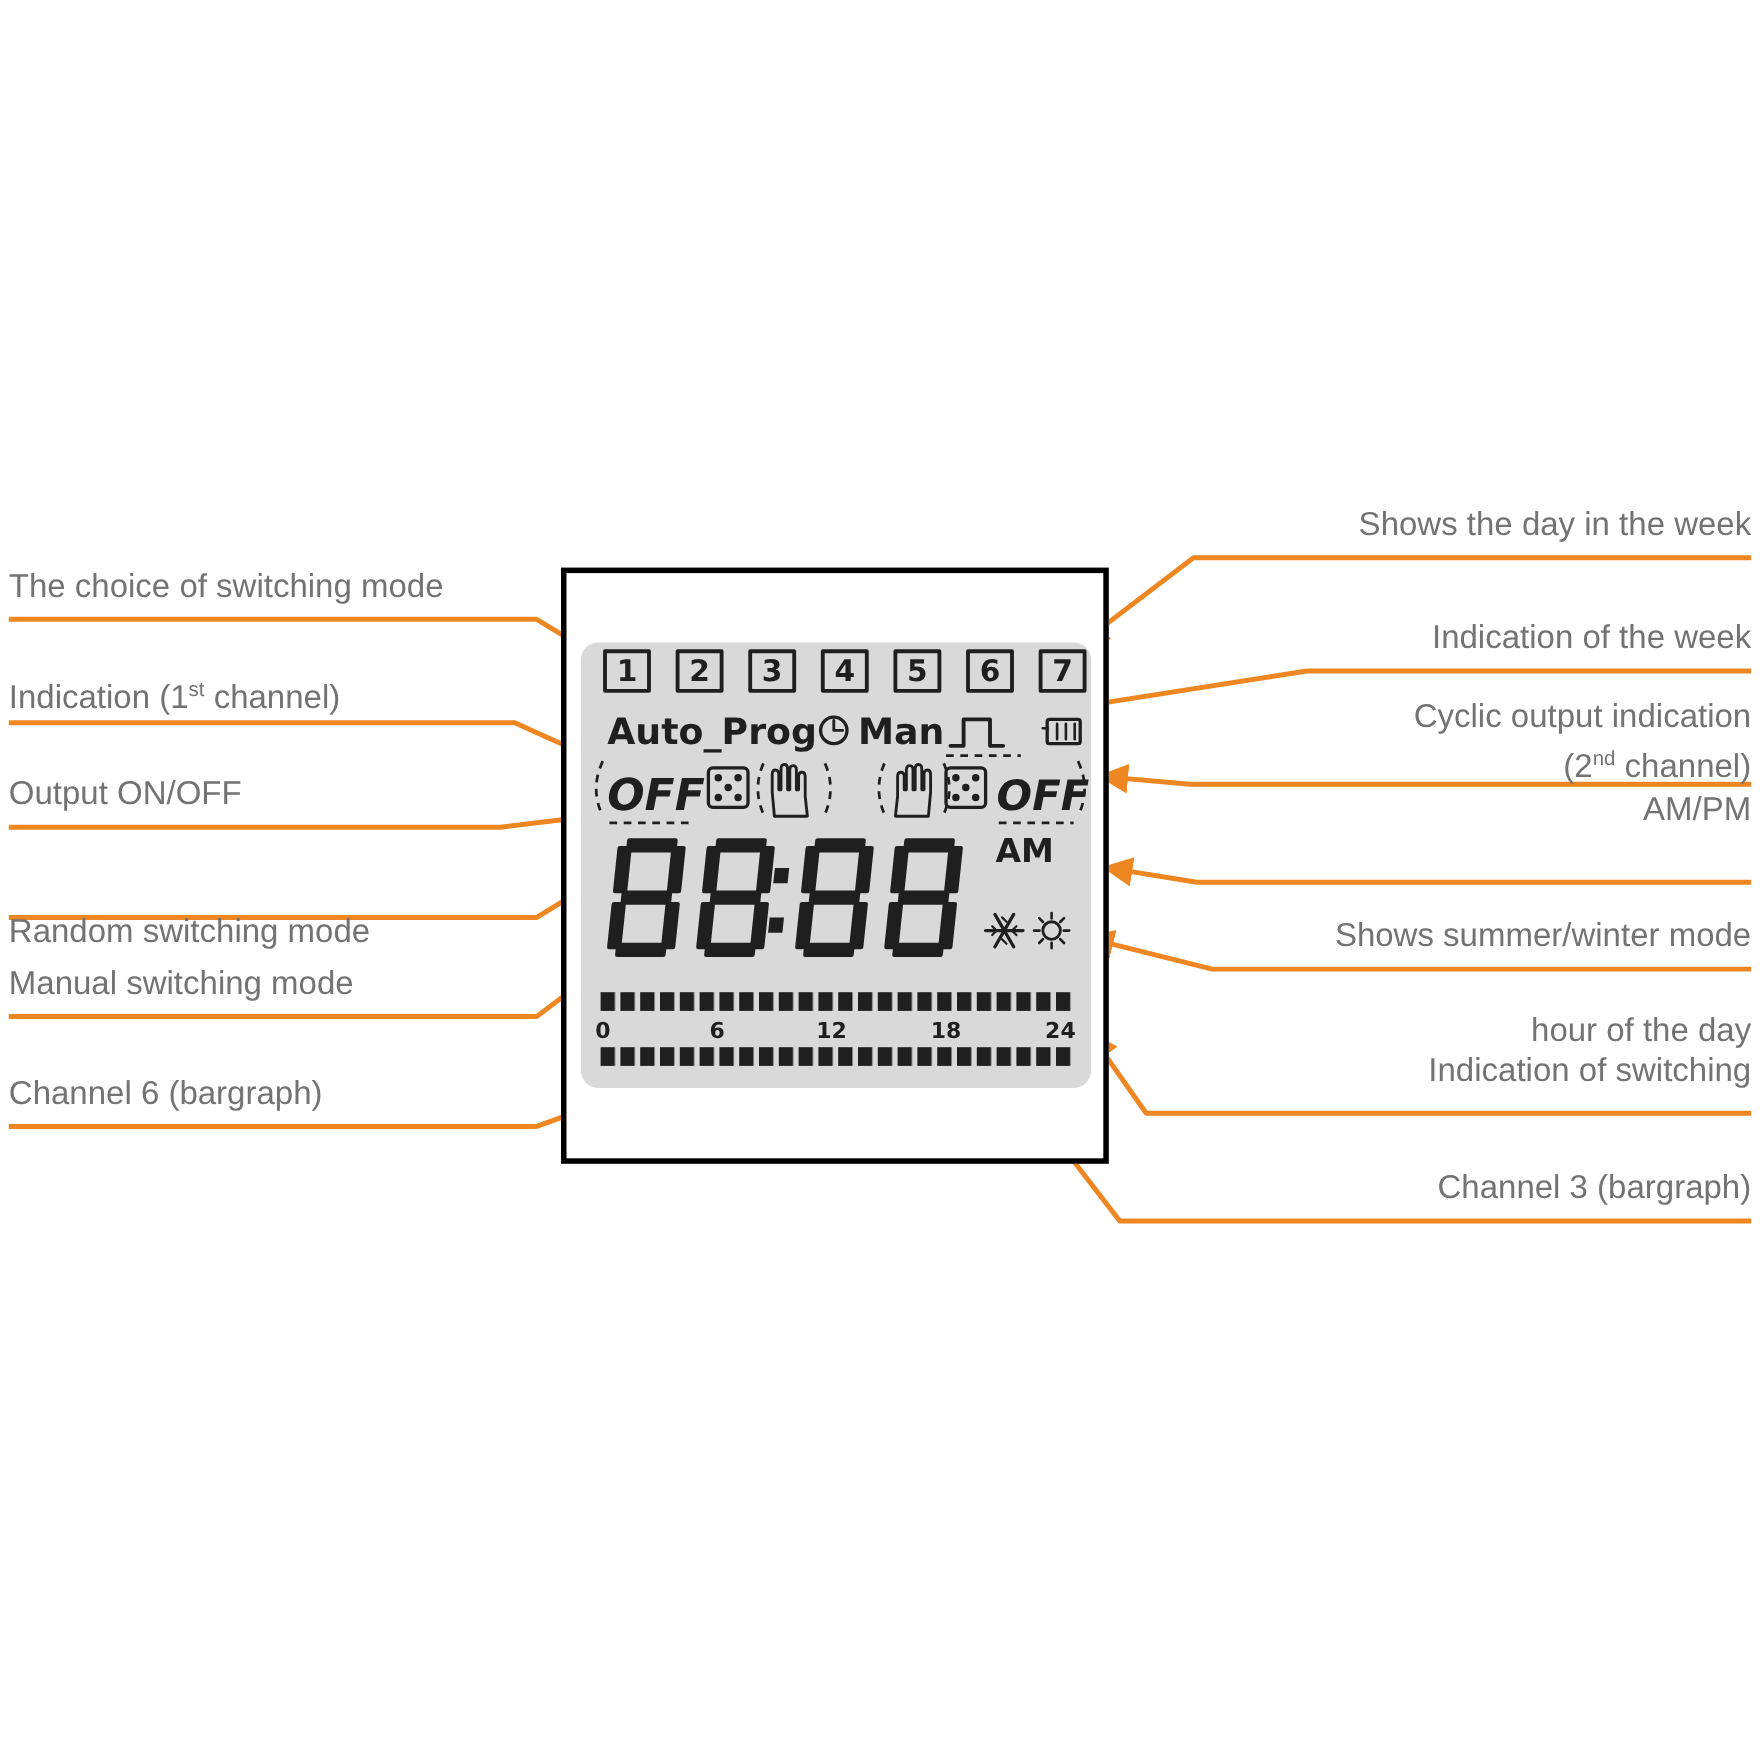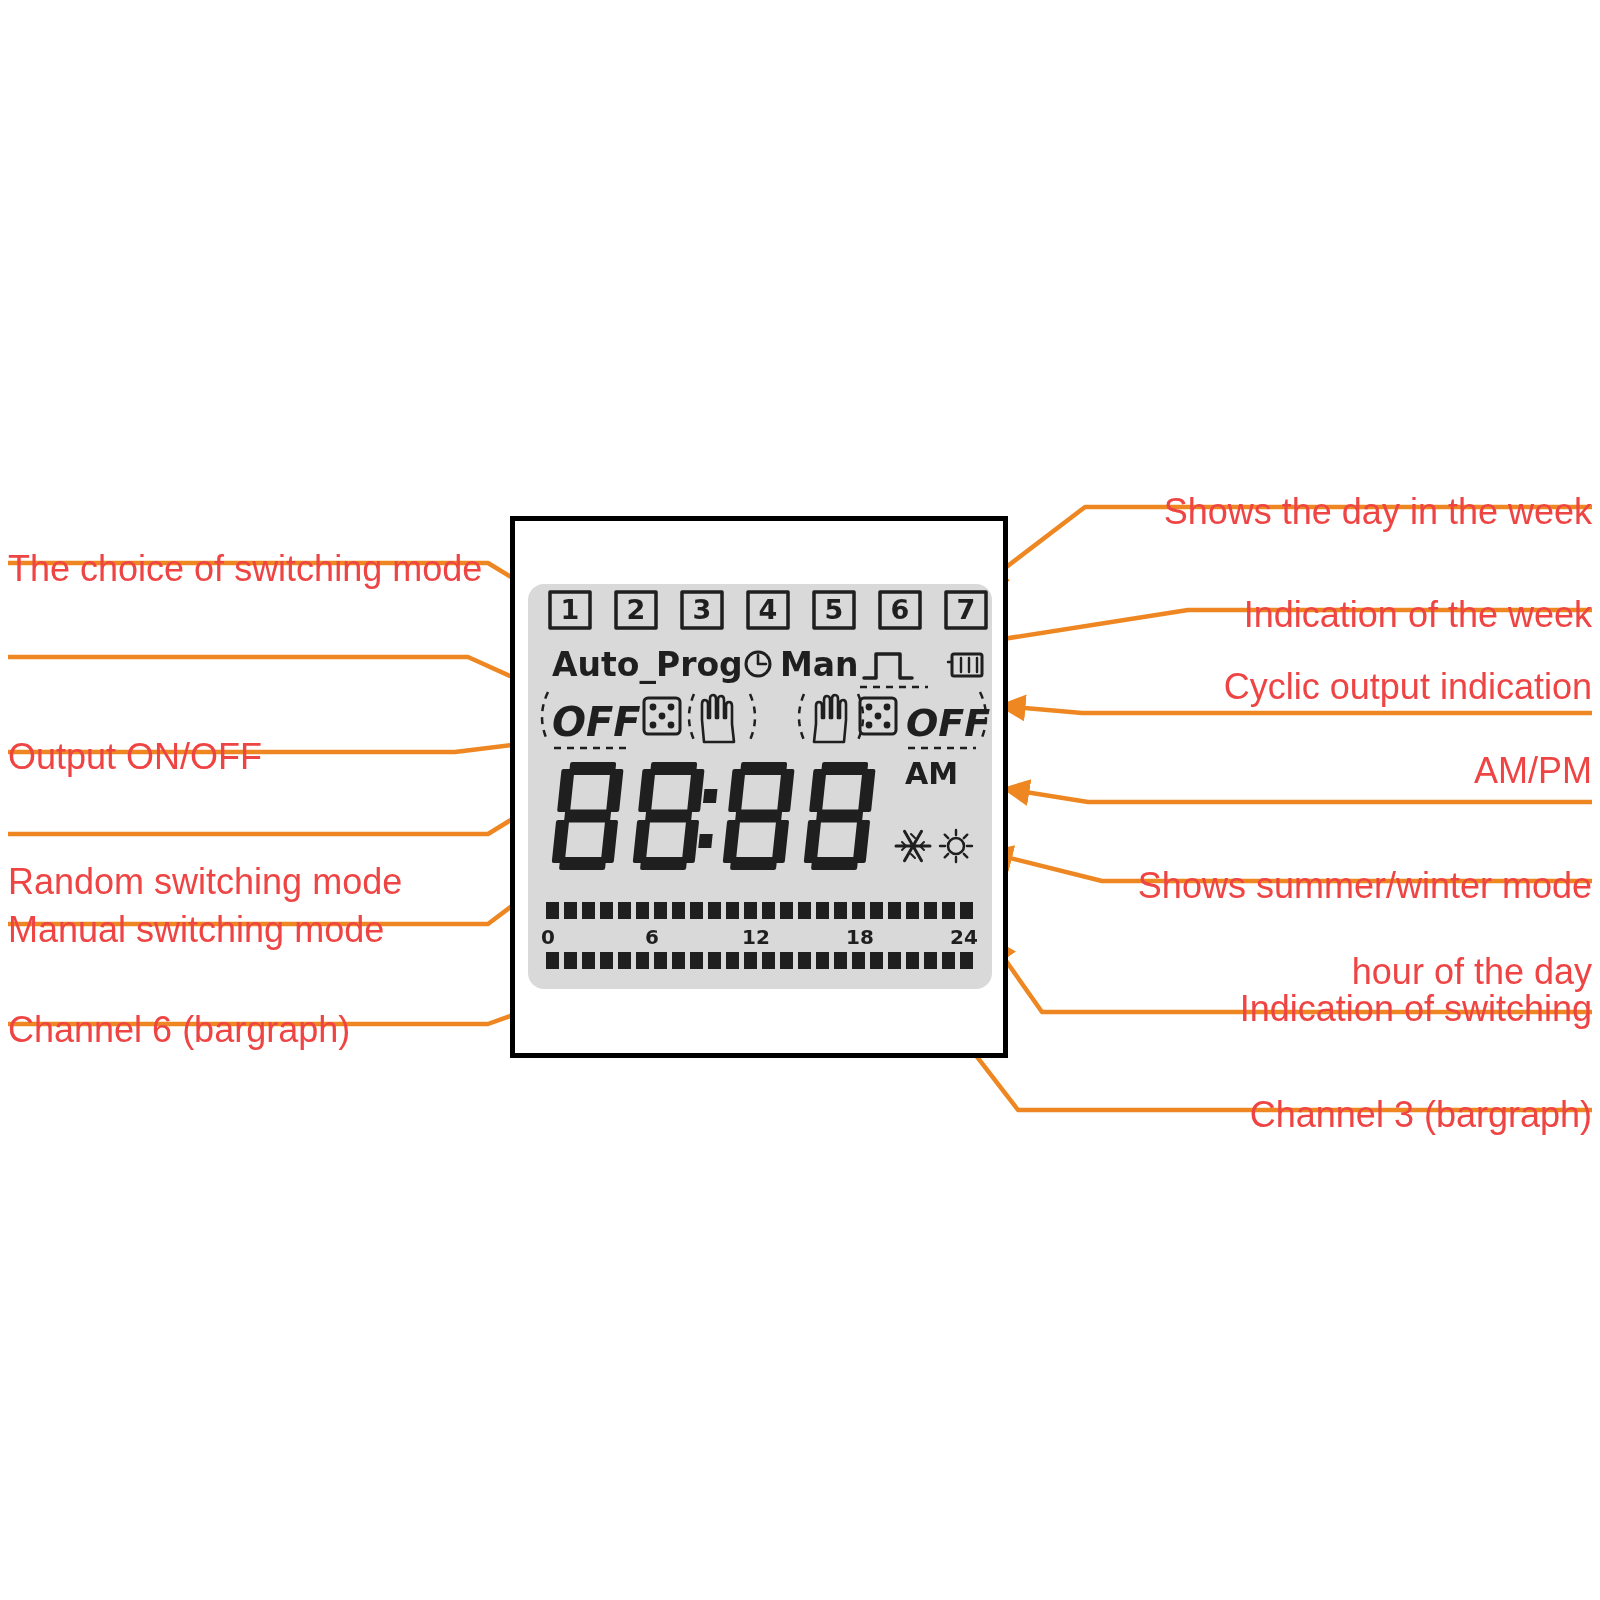--- a/index.html
+++ b/index.html
@@ -1,20 +1,20 @@
 <!DOCTYPE html>
 <html><head>
 <meta charset="utf-8">
 <style>
   html,body{margin:0;padding:0;background:#ffffff;}
   body{width:1600px;height:1600px;position:relative;font-family:"Liberation Sans",sans-serif;color:#1a1a1a;overflow:hidden;}
   .canvas{position:absolute;inset:0;}
   .overlay{position:absolute;left:0;top:0;width:1600px;height:1600px;pointer-events:none;}
   .overlay polyline{fill:none;stroke:#EE8722;stroke-width:4.5;stroke-linejoin:round;}
-  .lbl{position:absolute;font-size:36px;line-height:37px;white-space:nowrap;color:#ef4444;margin-top:35px;}
+  .lbl{position:absolute;font-size:30px;line-height:37px;white-space:nowrap;color:#737373;}
   .lbl.left{left:8px;text-align:right;}
   .lbl.right{right:8px;text-align:right;}
   .lbl sup{font-size:62%;}
   .device{position:absolute;left:510px;top:516px;width:488px;height:532px;border:5px solid #000;background:#fff;box-sizing:content-box;}
   .lcd{position:absolute;left:13px;top:63px;width:464px;height:405px;background:#d9d9d9;border-radius:16px;}
   .lcd svg{display:block;}
   .seg{fill:#1f1f1f;}
   .lcdtext{fill:#1f1f1f;font-family:"DejaVu Sans",sans-serif;font-weight:bold;}
   .dash{fill:none;stroke:#1f1f1f;stroke-width:2.5;stroke-dasharray:7 6;}
   .line{fill:none;stroke:#1f1f1f;stroke-linejoin:round;stroke-linecap:round;}
@@ -41,20 +41,23 @@
     <polyline points="1592,713 1082,713 1003,706" marker-end="url(#arw)"></polyline>
     <polyline points="1592,802 1088,802 1007,789" marker-end="url(#arw)"></polyline>
     <polyline points="1592,881 1102,881 990,853" marker-end="url(#arw)"></polyline>
     <polyline points="1592,1012 1042,1012 992,941" marker-end="url(#arw)"></polyline>
     <polyline points="1592,1110 1018,1110 927,992" marker-end="url(#arw)"></polyline>
   </svg>
 
   <div class="lbl left" style="top:515px">
     <span>The choice of switching mode</span>
   </div>
+  <div class="lbl left" style="top:608px">
+    <span>Indication (1</span><sup>st</sup><span> channel)</span>
+  </div>
   <div class="lbl left" style="top:703px">
     <span>Output ON/OFF</span>
   </div>
   <div class="lbl left" style="top:828px">
     <span>Random switching mode</span>
   </div>
   <div class="lbl left" style="top:876px">
     <span>Manual switching mode</span>
   </div>
   <div class="lbl left" style="top:976px">
@@ -62,20 +65,21 @@
   </div>
 
   <div class="lbl right" style="top:458px">
     <span>Shows the day in the week</span>
   </div>
   <div class="lbl right" style="top:561px">
     <span>Indication of the week</span>
   </div>
   <div class="lbl right" style="top:633px">
     <div>Cyclic output indication</div>
+    <div><span>(2</span><sup>nd</sup><span> channel)</span></div>
   </div>
   <div class="lbl right" style="top:717px">
     <span>AM/PM</span>
   </div>
   <div class="lbl right" style="top:832px">
     <span>Shows summer/winter mode</span>
   </div>
   <div class="lbl right" style="top:918px">
     <div>hour of the day</div>
     <div>Indication of switching</div>

